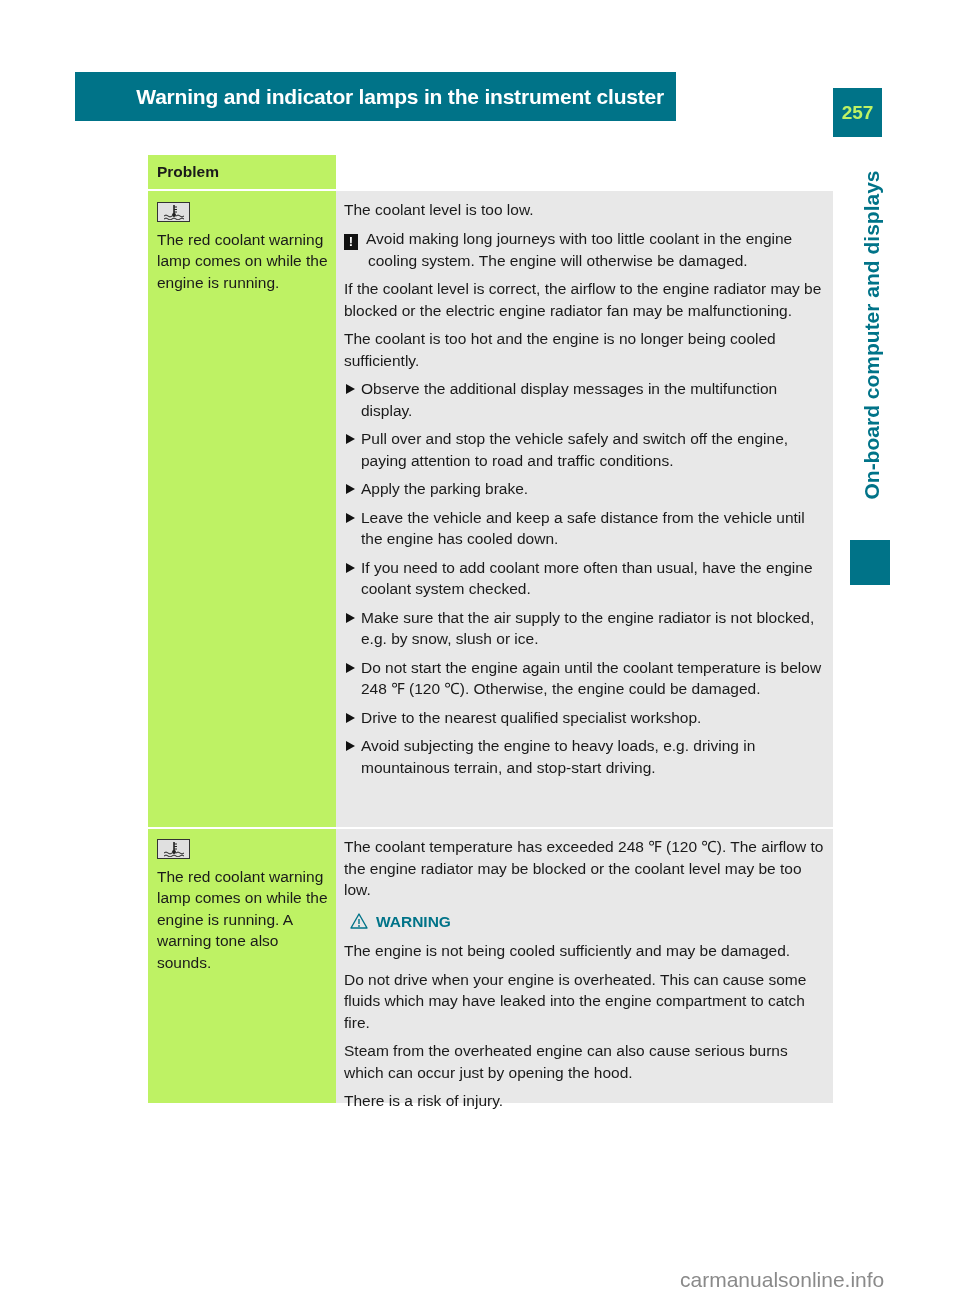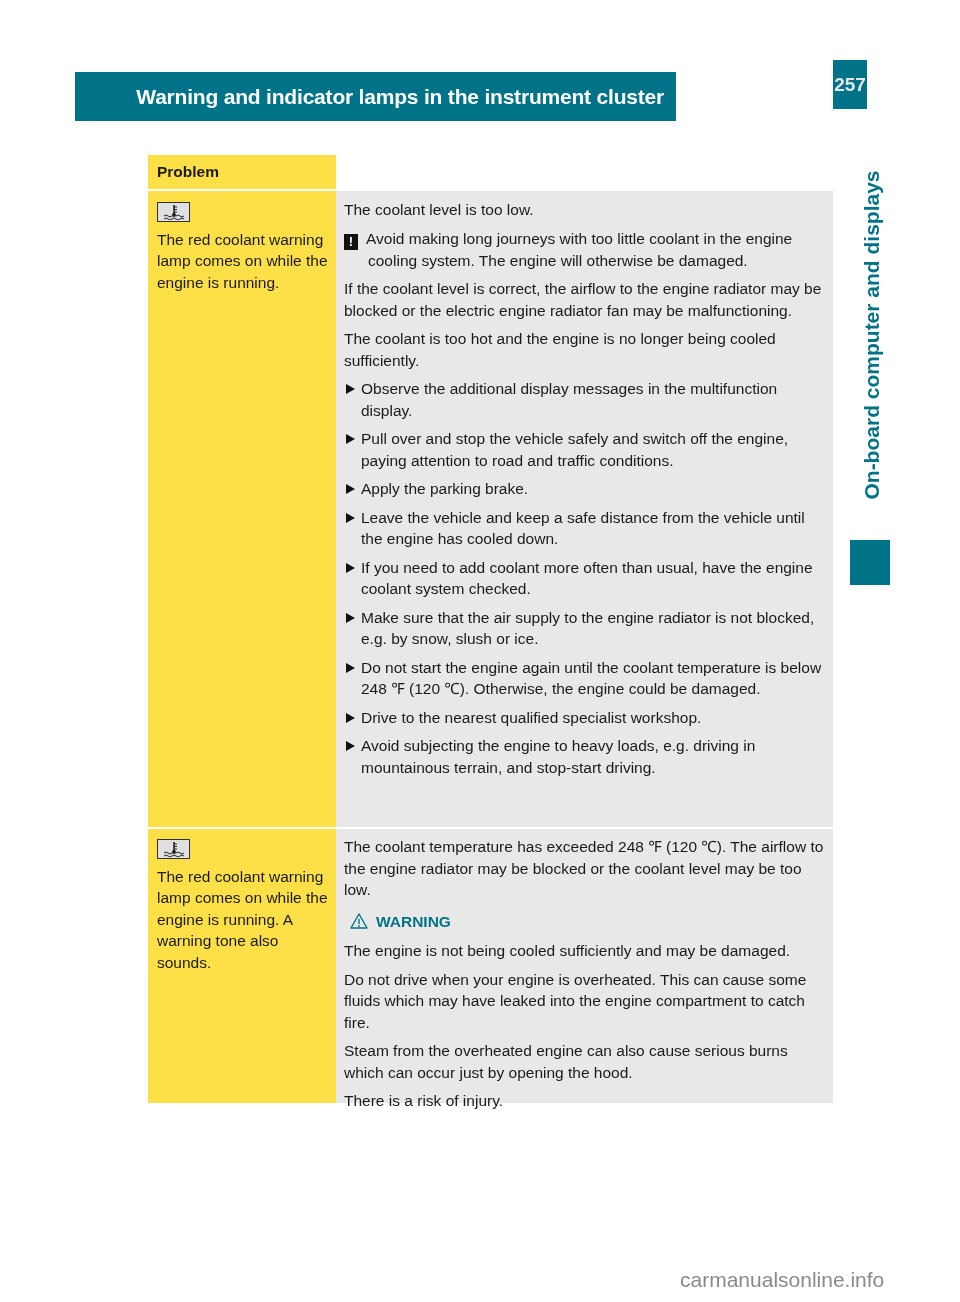--- a/index.html
+++ b/index.html
@@ -7,22 +7,22 @@
     body { position: relative; font-family: "Liberation Sans", sans-serif; color: #1a1a1a; }
 
     .header-bar {
       position: absolute; left: 75px; top: 72px; width: 601px; height: 49px;
       background: #007388; color: #ffffff;
       display: flex; align-items: center; justify-content: flex-end;
       padding-right: 12px;
       font-weight: bold; font-size: 21px; letter-spacing: -0.2px;
     }
     .page-num-box {
-      position: absolute; left: 833px; top: 60px; width: 34px; height: 49px;
-      background: #007388; color: #e5e5e5;
+      position: absolute; left: 833px; top: 88px; width: 49px; height: 49px;
+      background: #007388; color: #bef264;
       display: flex; align-items: center; justify-content: center;
       font-weight: bold; font-size: 19px;
     }
 
     .side-tab-text {
       position: absolute; left: 852px; top: 140px; width: 40px; height: 390px;
       display: flex; align-items: center; justify-content: center;
     }
     .side-tab-text span {
       display: block; transform: rotate(-90deg); white-space: nowrap;
@@ -32,21 +32,21 @@
       position: absolute; left: 850px; top: 540px; width: 40px; height: 45px;
       background: #007388;
     }
 
     .table {
       position: absolute; left: 148px; top: 155px; width: 685px;
       font-size: 15.5px; line-height: 21.5px;
     }
     .row { display: flex; }
     .row + .row { border-top: 2px solid #ffffff; }
-    .col-problem { width: 188px; background: #fde047; padding: 0 6px 0 9px; }
+    .col-problem { width: 188px; background: #bef264; padding: 0 6px 0 9px; }
     .col-solution { width: 497px; background: #e8e8e8; padding: 0 4px 0 8px; }
 
     .row.head .col-problem, .row.head .col-solution {
       font-weight: bold; height: 34px; display: flex; align-items: center;
     }
     .head-arrow { display: inline-block; margin: 0 5px; font-size: 13px; }
 
     .row.r1 .col-problem, .row.r1 .col-solution { height: 636px; padding-top: 8px; }
     .row.r2 .col-problem, .row.r2 .col-solution { height: 274px; padding-top: 7px; }
 

